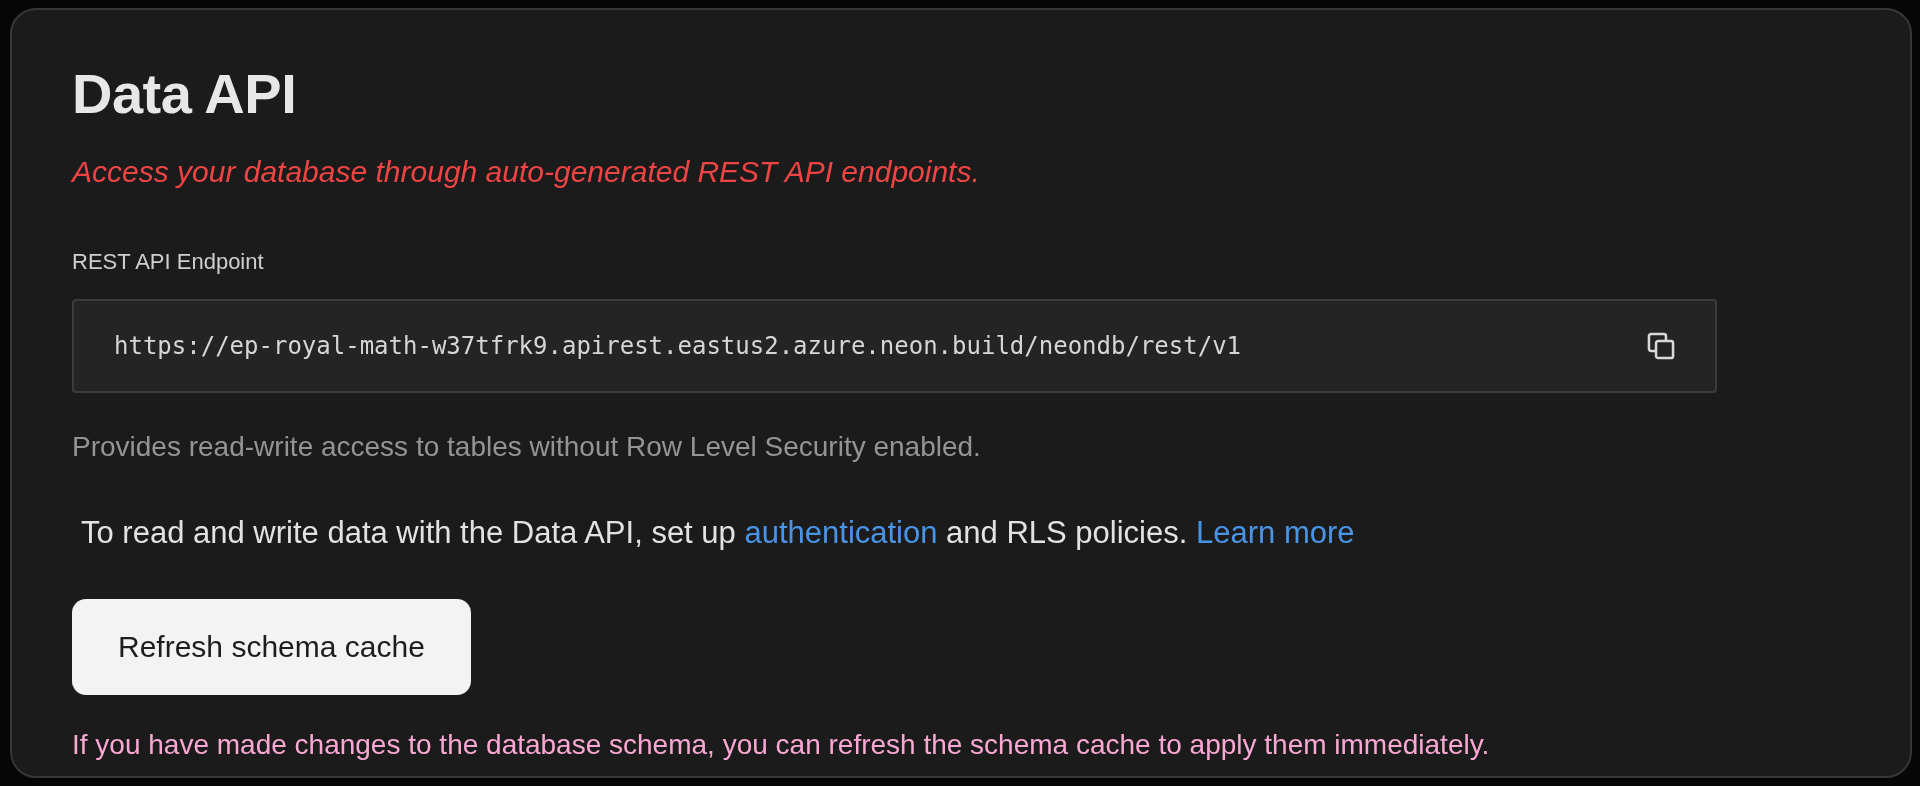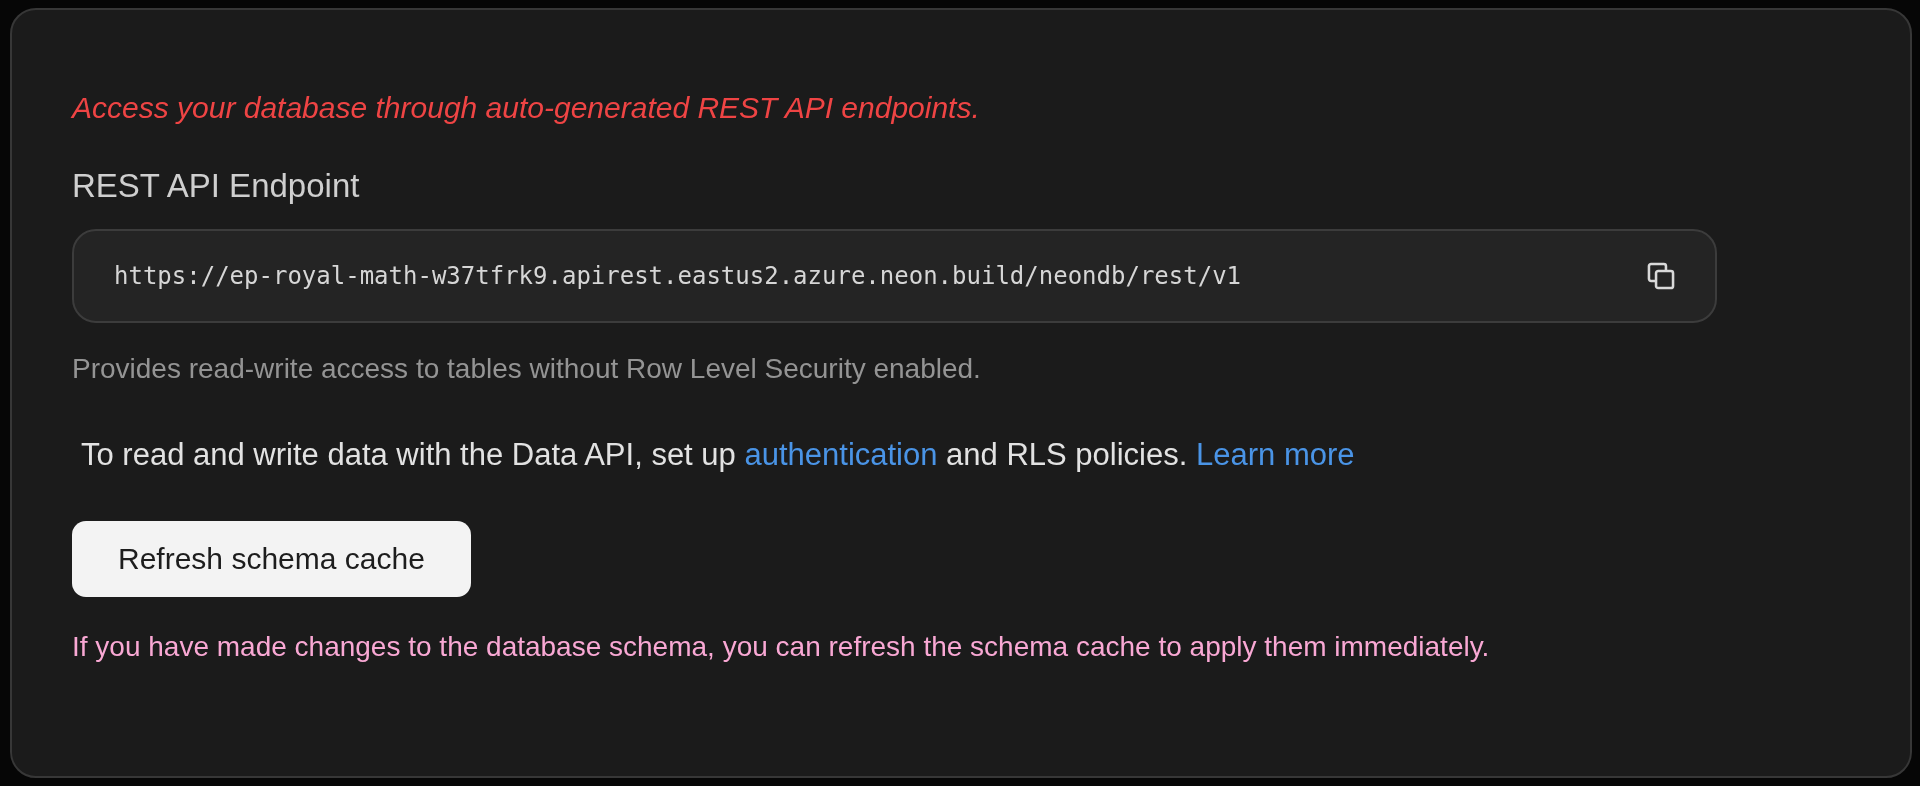--- a/index.html
+++ b/index.html
@@ -26,32 +26,32 @@
     line-height: 1.15;
   }
   .description {
     margin-top: 27px;
     font-size: 30px;
     color: #ef4444;
     line-height: 1.25;
     font-style: italic;
   }
   .endpoint-label {
-    margin-top: 40px;
-    font-size: 33px;
+    margin-top: 58px;
+    font-size: 22px;
     color: #cfcfcf;
   }
   .url-box {
     margin-top: 24px;
     width: 1645px;
     max-width: 100%;
     height: 94px;
     background: #242424;
     border: 2px solid #3c3c3c;
-    border-radius: 24px;
+    border-radius: 4px;
     display: flex;
     align-items: center;
     padding: 0 30px 0 40px;
   }
   .url-text {
     flex: 1;
     font-family: "DejaVu Sans Mono", "Liberation Mono", monospace;
     font-size: 24px;
     color: #d6d6d6;
     white-space: nowrap;
@@ -61,40 +61,40 @@
     width: 48px; height: 48px;
     display: flex;
     align-items: center;
     justify-content: center;
     background: transparent;
     border: none;
     border-radius: 8px;
     cursor: pointer;
   }
   .url-helper {
-    margin-top: 30px;
+    margin-top: 38px;
     font-size: 28px;
     color: #949494;
   }
   .auth-note {
     margin-top: 50px;
     font-size: 31px;
     color: #e2e2e2;
     line-height: 1.3;
     margin-left: 9px;
   }
   .auth-note a {
     color: #4a94e6;
     text-decoration: none;
     cursor: pointer;
   }
   .refresh-btn {
     display: inline-block;
     margin-top: 46px;
-    height: 76px;
+    height: 96px;
     padding: 0 46px;
     background: #f3f3f3;
     color: #1d1d1d;
     border: none;
     border-radius: 14px;
     font-family: "Liberation Sans", sans-serif;
     font-size: 30px;
     font-weight: 500;
     line-height: 76px;
     cursor: pointer;
@@ -103,20 +103,21 @@
     margin-top: 34px;
     font-size: 28px;
     color: #f9a8d4;
   }
 </style>
 </head>
 <body>
 
 <div class="panel">
 
+  <h1 class="title">Data API</h1>
 
   <div class="description">Access your database through auto-generated REST API endpoints.</div>
 
   <div class="endpoint-label">REST API Endpoint</div>
 
   <div class="url-box">
     <span class="url-text">https://ep-royal-math-w37tfrk9.apirest.eastus2.azure.neon.build/neondb/rest/v1</span>
     <button class="copy-btn">
       <span style="display:flex;">
         <svg width="34" height="34" viewBox="0 0 24 24" fill="none" stroke="#d9d9d9" stroke-width="1.8" stroke-linejoin="round">

